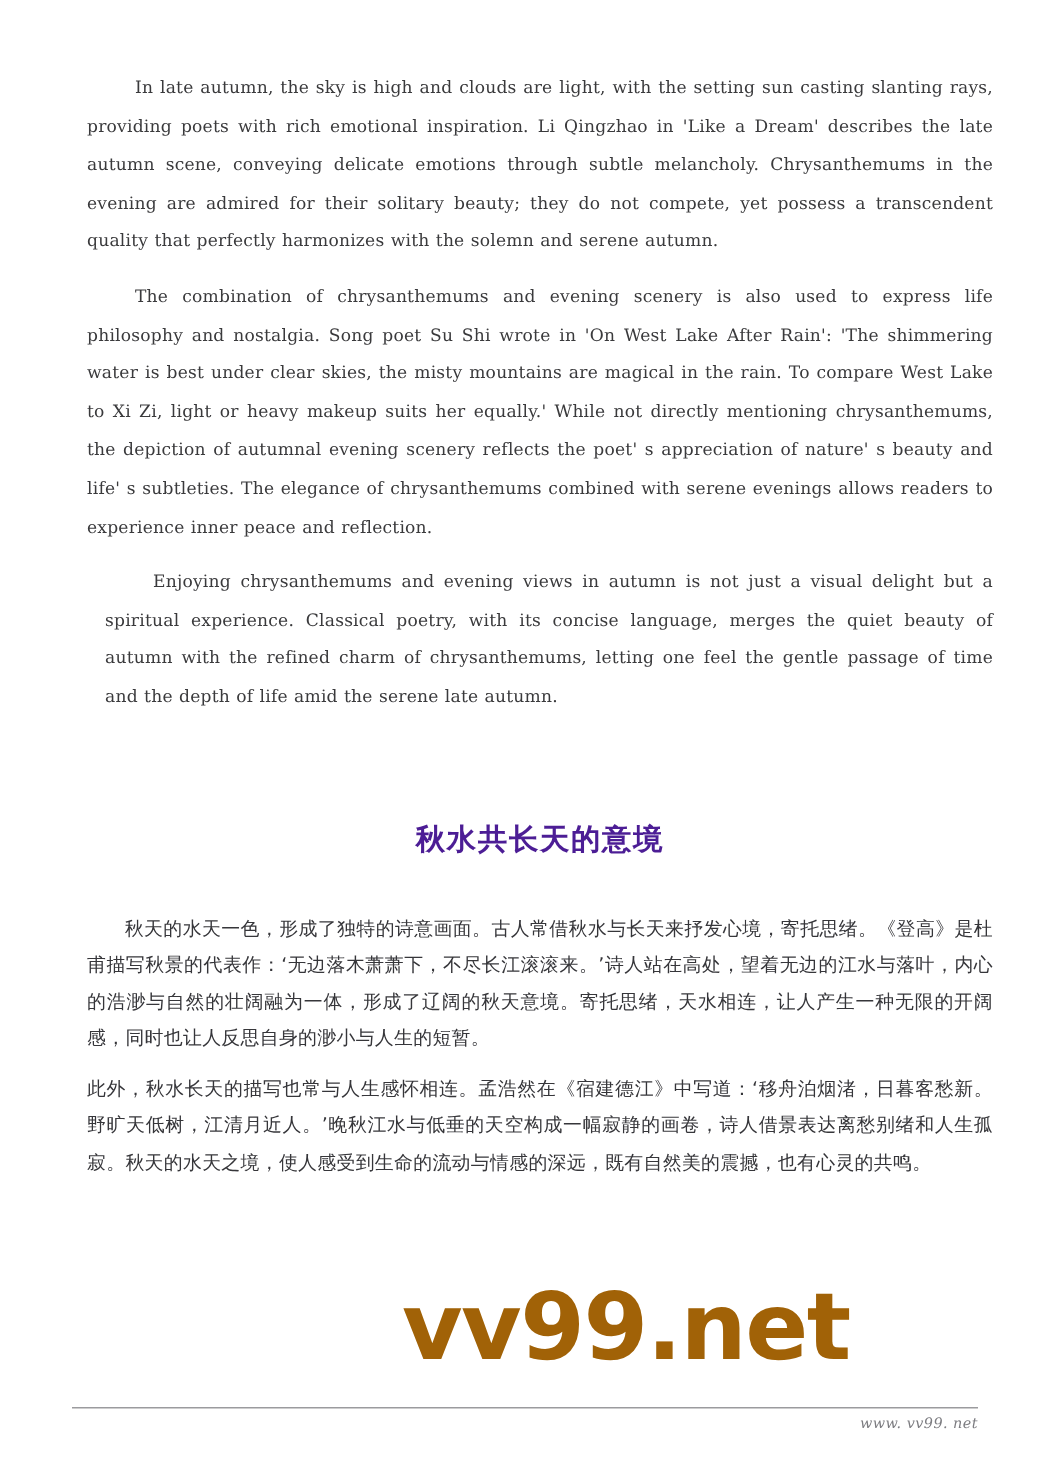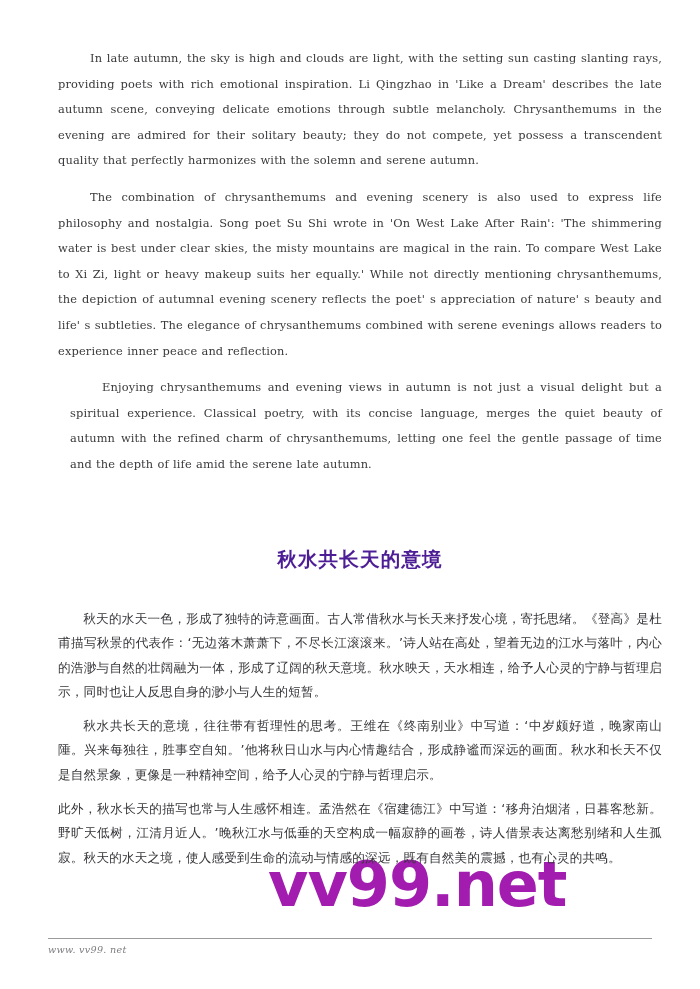--- a/index.html
+++ b/index.html
@@ -24,21 +24,21 @@
 
   
   #watermark {
     position: absolute;
     left: 268px;
     top: 848px;
     font-family: "DejaVu Sans", "Liberation Sans", sans-serif;
     font-weight: bold;
     font-size: 62px;
     letter-spacing: -1px;
-    color: #a21caf;
+    color: #a16207;
     white-space: nowrap;
     user-select: none;
     pointer-events: none;
     z-index: 0;
   }
 
   
   #content {
     position: absolute;
     left: 58px;
@@ -100,20 +100,21 @@
     width: 604px;
     z-index: 3;
   }
   #footer-rule {
     width: 100%;
     height: 1px;
     background: #9b9b9e;
     margin: 0 0 5px 0;
   }
   #footer-url {
+    text-align: right;
     font-family: "DejaVu Serif", "Liberation Serif", serif;
     font-style: italic;
     font-size: 9.6px;
     color: #7c7c80;
     letter-spacing: 0.3px;
   }
 </style>
 </head>
 <body>
 
@@ -129,22 +130,21 @@
       <p class="en-para">Enjoying chrysanthemums and evening views in autumn is not just a visual delight but a spiritual experience. Classical poetry, with its concise language, merges the quiet beauty of autumn with the refined charm of chrysanthemums, letting one feel the gentle passage of time and the depth of life amid the serene late autumn.</p>
     </div>
 
     <div id="gap-before-heading"></div>
 
     <h1 id="cn-heading">秋水共长天的意境</h1>
 
     <div id="gap-after-heading"></div>
 
     <div>
-      <p class="cn-para indent">秋天的水天一色，形成了独特的诗意画面。古人常借秋水与长天来抒发心境，寄托思绪。《登高》是杜甫描写秋景的代表作：‘无边落木萧萧下，不尽长江滚滚来。’诗人站在高处，望着无边的江水与落叶，内心的浩渺与自然的壮阔融为一体，形成了辽阔的秋天意境。秋水映天，天水相连，给予人心灵的宁静与哲理启示，同时也让人反思自身的渺小与人生的短暂。</p>
-      <p class="cn-para indent">秋水共长天的意境，往往带有哲理性的思考。王维在《终南别业》中写道：‘中岁颇好道，晚家南山陲。兴来每独往，胜事空自知。’他将秋日山水与内心情趣结合，形成静谧而深远的画面。秋水和长天不仅是自然景象，更像是一种精神空间，给予人心灵的宁静与哲理启示。</p>
+      <p class="cn-para indent">秋天的水天一色，形成了独特的诗意画面。古人常借秋水与长天来抒发心境，寄托思绪。《登高》是杜甫描写秋景的代表作：‘无边落木萧萧下，不尽长江滚滚来。’诗人站在高处，望着无边的江水与落叶，内心的浩渺与自然的壮阔融为一体，形成了辽阔的秋天意境。寄托思绪，天水相连，让人产生一种无限的开阔感，同时也让人反思自身的渺小与人生的短暂。</p>
       <p class="cn-para noindent">此外，秋水长天的描写也常与人生感怀相连。孟浩然在《宿建德江》中写道：‘移舟泊烟渚，日暮客愁新。野旷天低树，江清月近人。’晚秋江水与低垂的天空构成一幅寂静的画卷，诗人借景表达离愁别绪和人生孤寂。秋天的水天之境，使人感受到生命的流动与情感的深远，既有自然美的震撼，也有心灵的共鸣。</p>
     </div>
 
   </div>
 
   <div id="footer">
     <div id="footer-rule"></div>
     <div id="footer-url">www. vv99. net</div>
   </div>
 

